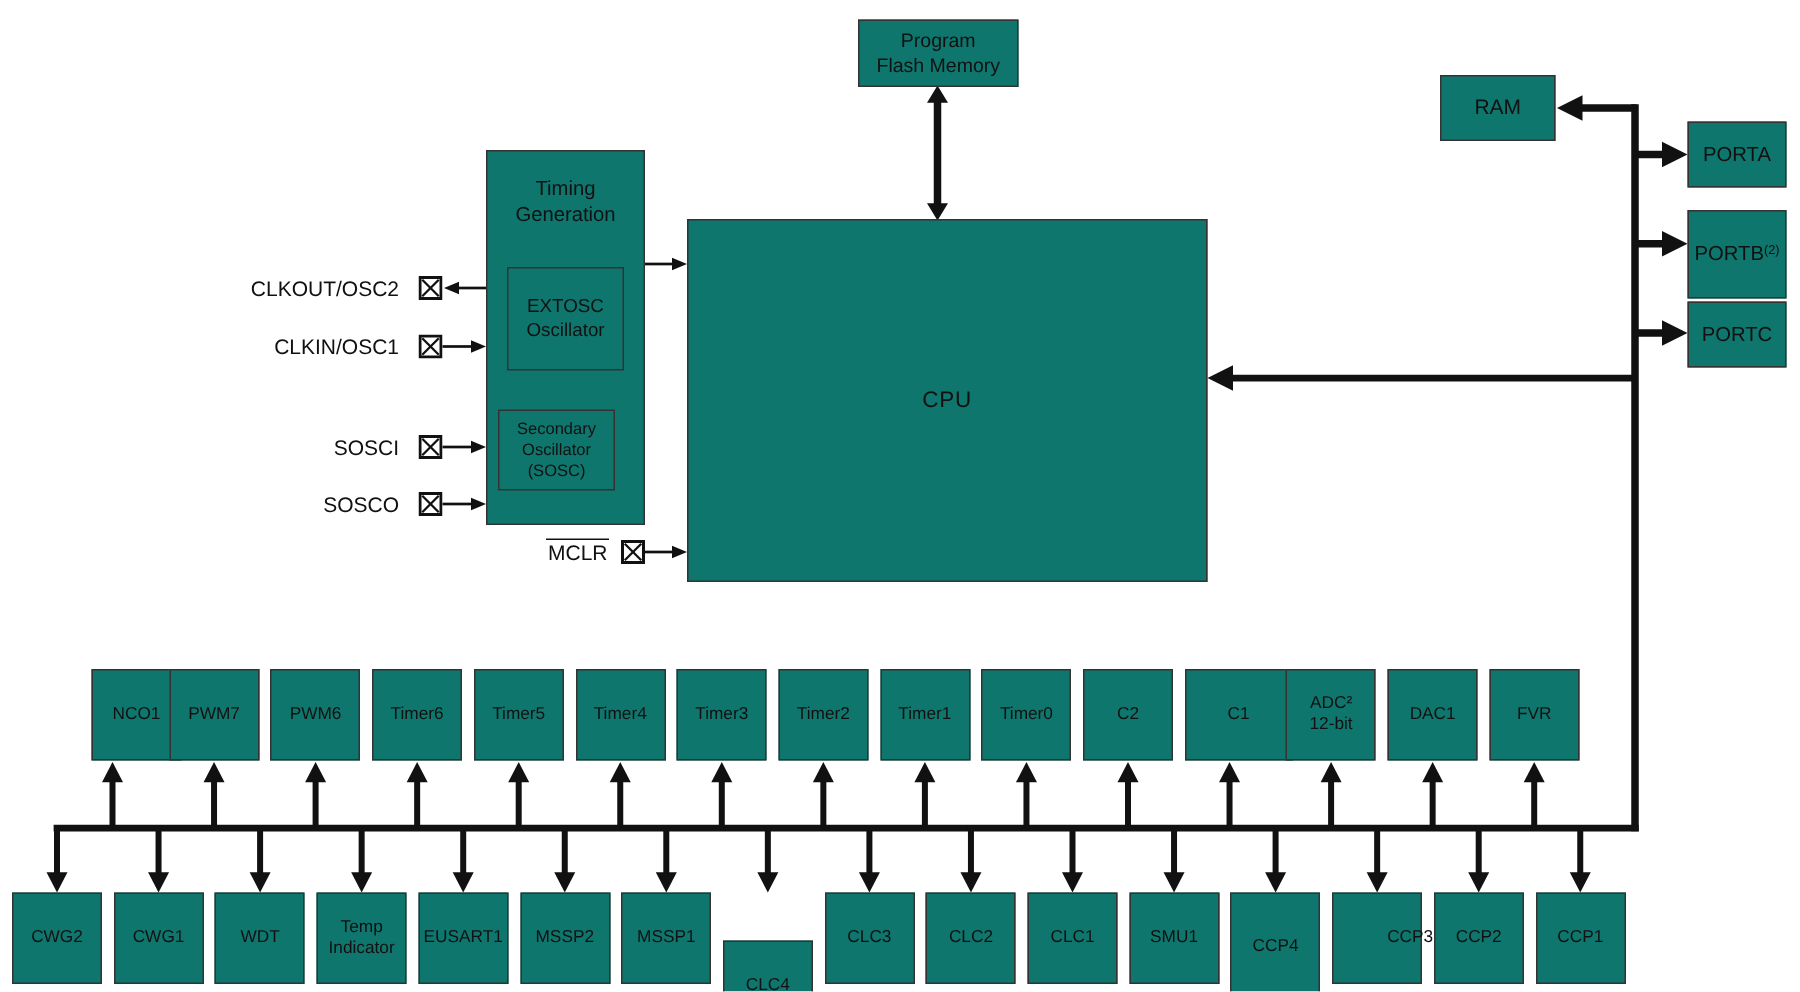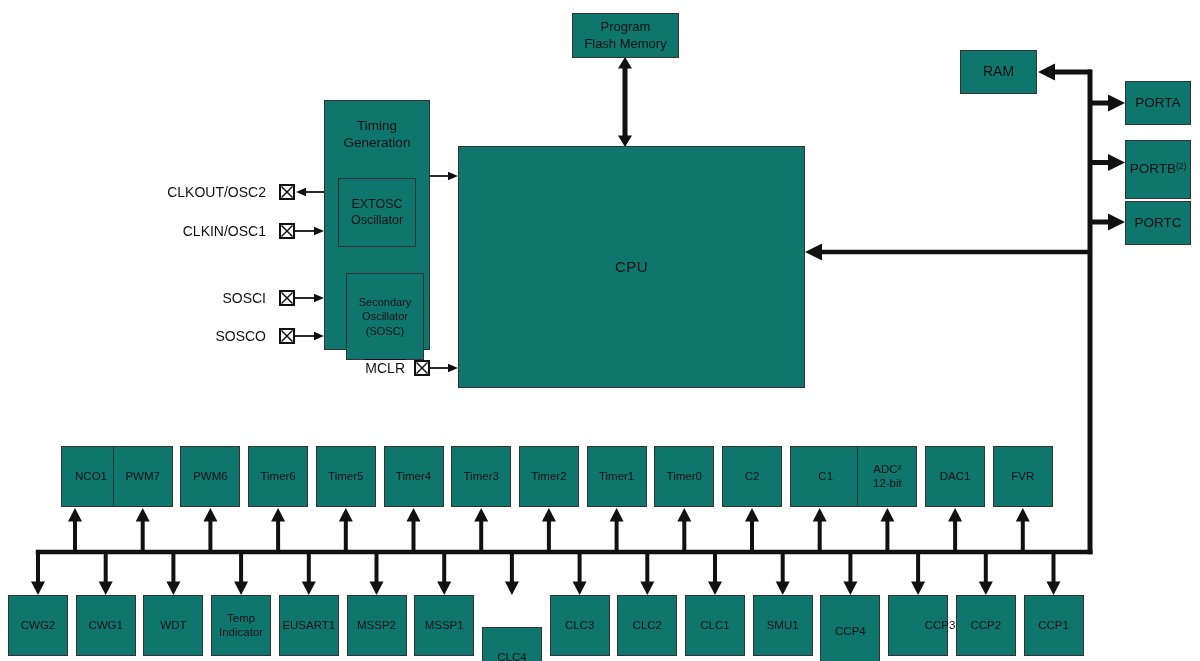--- a/index.html
+++ b/index.html
@@ -12,21 +12,21 @@
   .box{
     position:absolute;box-sizing:border-box;background:#0f766e;
     border:1.6px solid #333333;display:flex;flex-direction:column;
     align-items:center;justify-content:center;text-align:center;
     line-height:1.25;color:#111111;
   }
   .box span{display:block;}
   #flash{left:572px;top:13px;width:107px;height:45px;font-size:13px;}
   #timing{left:324px;top:100px;width:106px;height:250px;justify-content:flex-start;padding-top:17px;font-size:13.5px;}
   #extosc{left:338px;top:178px;width:78px;height:69px;font-size:12.5px;}
-  #sosc{left:346px;top:273px;width:78px;height:87px;font-size:11px;line-height:1.3;}
+  #sosc{left:332px;top:273px;width:78px;height:54px;font-size:11px;line-height:1.3;}
   #cpu{left:458px;top:146px;width:347px;height:242px;font-size:15px;letter-spacing:.5px;}
   #ram{left:960px;top:50px;width:77px;height:44px;font-size:14px;}
   #porta{left:1125px;top:81px;width:66px;height:44px;font-size:13.5px;}
   #portb{left:1125px;top:140px;width:66px;height:59px;font-size:13.5px;flex-direction:row;align-items:center;}
   #portc{left:1125px;top:201px;width:66px;height:44px;font-size:13.5px;}
   #portb sup{font-size:8.5px;line-height:1;margin-top:-6px;}
   .pin-label{
     position:absolute;width:160px;text-align:right;font-size:14px;line-height:16px;
     color:#111111;white-space:nowrap;
   }

